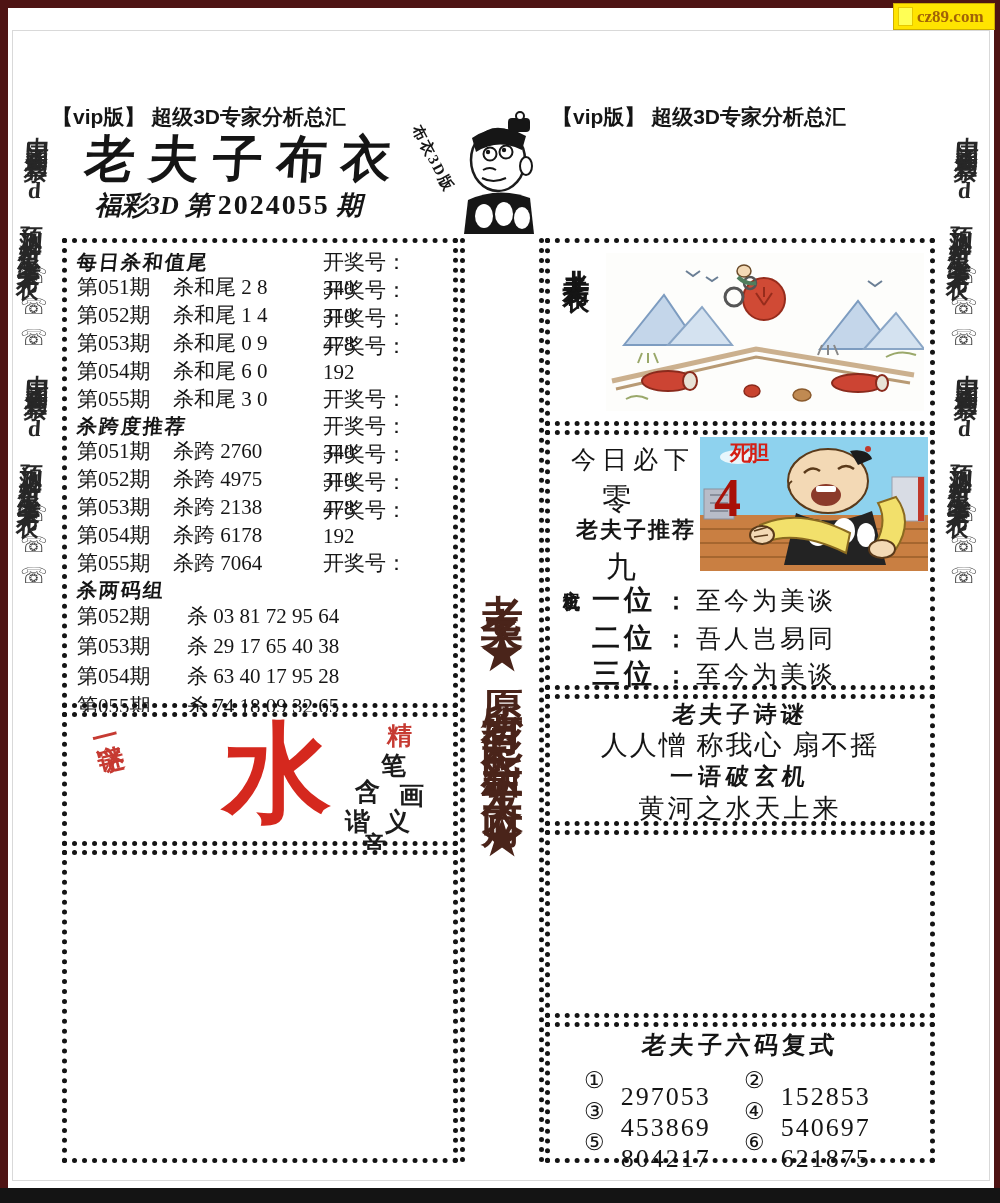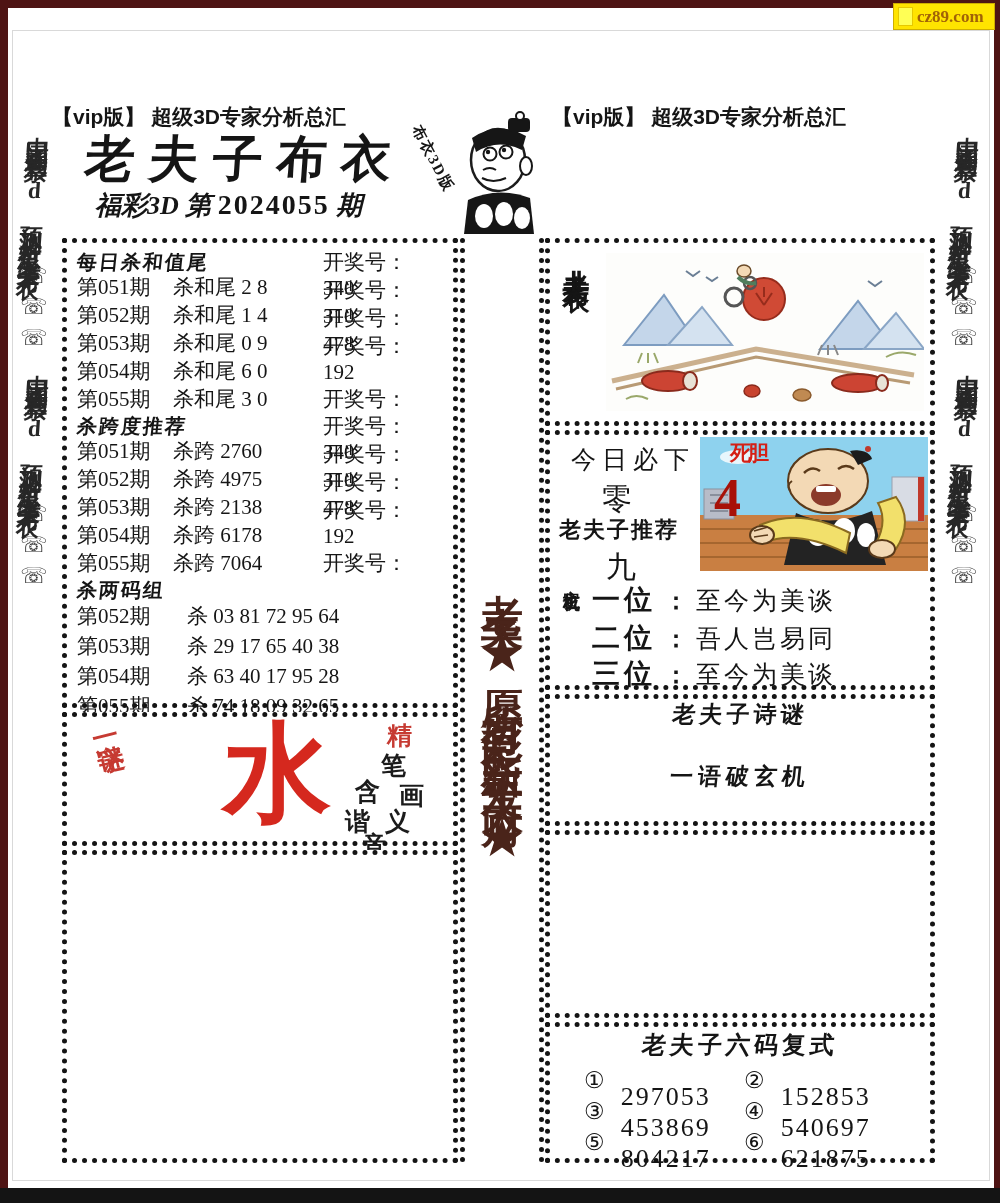--- a/index.html
+++ b/index.html
@@ -58,21 +58,21 @@
               color:#4a241a;letter-spacing:13px;line-height:74px;}
   
   .rp{left:545px;width:390px;}
   .bA{top:238px;height:188px;padding:4px;}
   .series{position:absolute;left:8px;top:8px;writing-mode:vertical-rl;text-orientation:upright;
           font-size:27px;font-weight:bold;letter-spacing:3px;}
   .scene{position:absolute;left:56px;top:10px;}
   .bB{top:430px;height:260px;}
   .must{position:absolute;left:21px;top:8px;font-size:25px;font-weight:normal;letter-spacing:6px;}
   .zero{position:absolute;left:52px;top:44px;font-size:30px;}
-  .rec{position:absolute;left:9px;top:80px;font-size:22px;font-weight:bold;letter-spacing:2px;}
+  .rec{position:absolute;left:26px;top:80px;font-size:22px;font-weight:bold;letter-spacing:2px;}
   .nine{position:absolute;left:56px;top:112px;font-size:30px;}
   .toon{position:absolute;left:150px;top:2px;}
   .dead{position:absolute;left:180px;top:4px;color:#d42016;font-size:21px;font-weight:bold;letter-spacing:-3px;}
   .dead4{position:absolute;left:164px;top:36px;color:#a81108;font-size:54px;font-weight:bold;line-height:54px;}
   .dw-label{position:absolute;left:10px;top:142px;writing-mode:vertical-rl;text-orientation:upright;
             font-size:17px;font-weight:bold;letter-spacing:1px;}
   .dw-row{position:absolute;left:42px;width:340px;display:flex;align-items:baseline;}
   .dw-row .pos{font-size:28px;font-weight:bold;letter-spacing:4px;margin-top:8px;}
   .dw-row .col{font-size:24px;font-weight:bold;margin:0 8px;}
   .dw-row .tx{font-size:25px;letter-spacing:3px;}
@@ -333,21 +333,23 @@
     </div>
     <div class="dw-row dwr2">
       <span class="pos">三位</span>
       <span class="col">：</span>
       <span class="tx">至今为美谈</span>
     </div>
   </div>
 
   <div class="dot rp bD">
     <div class="poem-h">老夫子诗谜</div>
+    <div class="poem-1">人人憎 称我心 扇不摇</div>
     <div class="poem-b">一语破玄机</div>
+    <div class="poem-2">黄河之水天上来</div>
   </div>
 
   <div class="dot rp bE"></div>
 
   <div class="dot rp bF">
     <div class="six-h">老夫子六码复式</div>
     <div class="six-grid">
       <div class="six-row">
         <span class="six-cell">
             <span class="cn">①</span>

